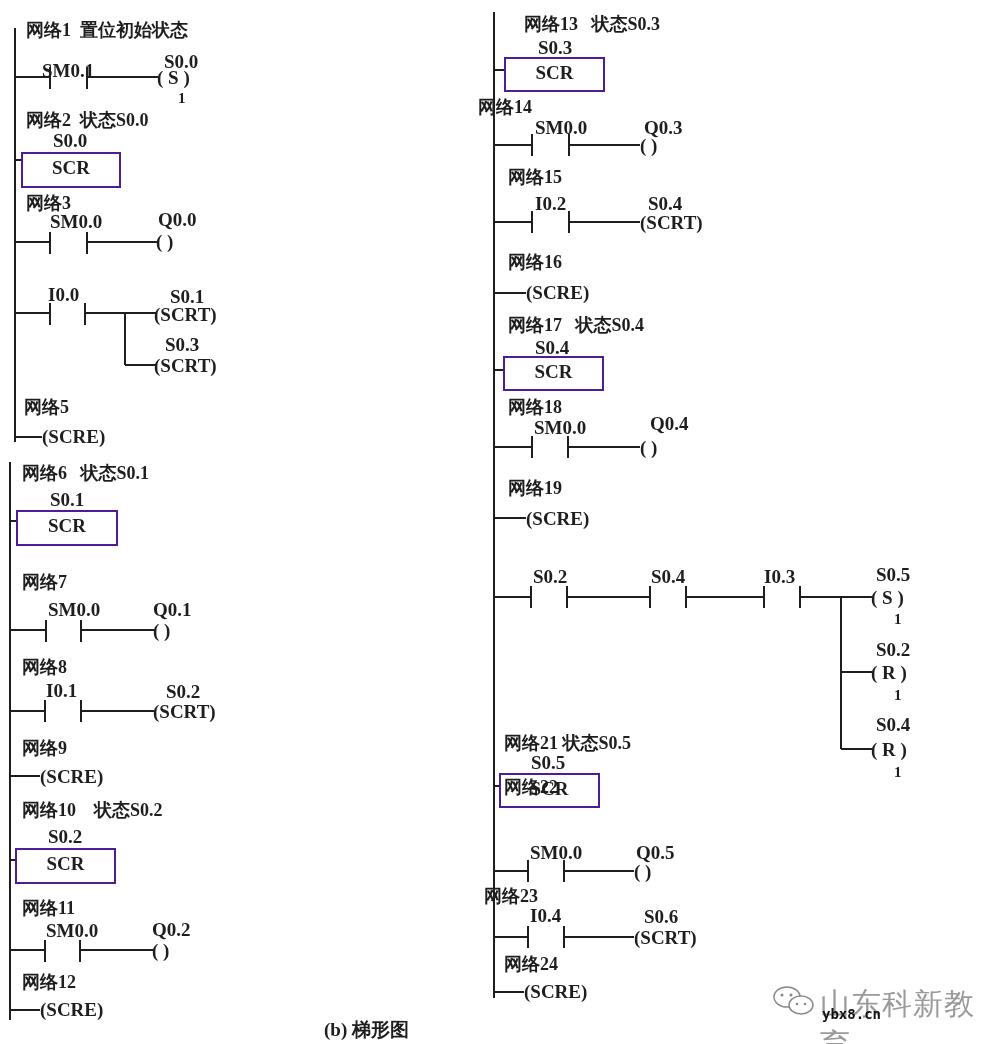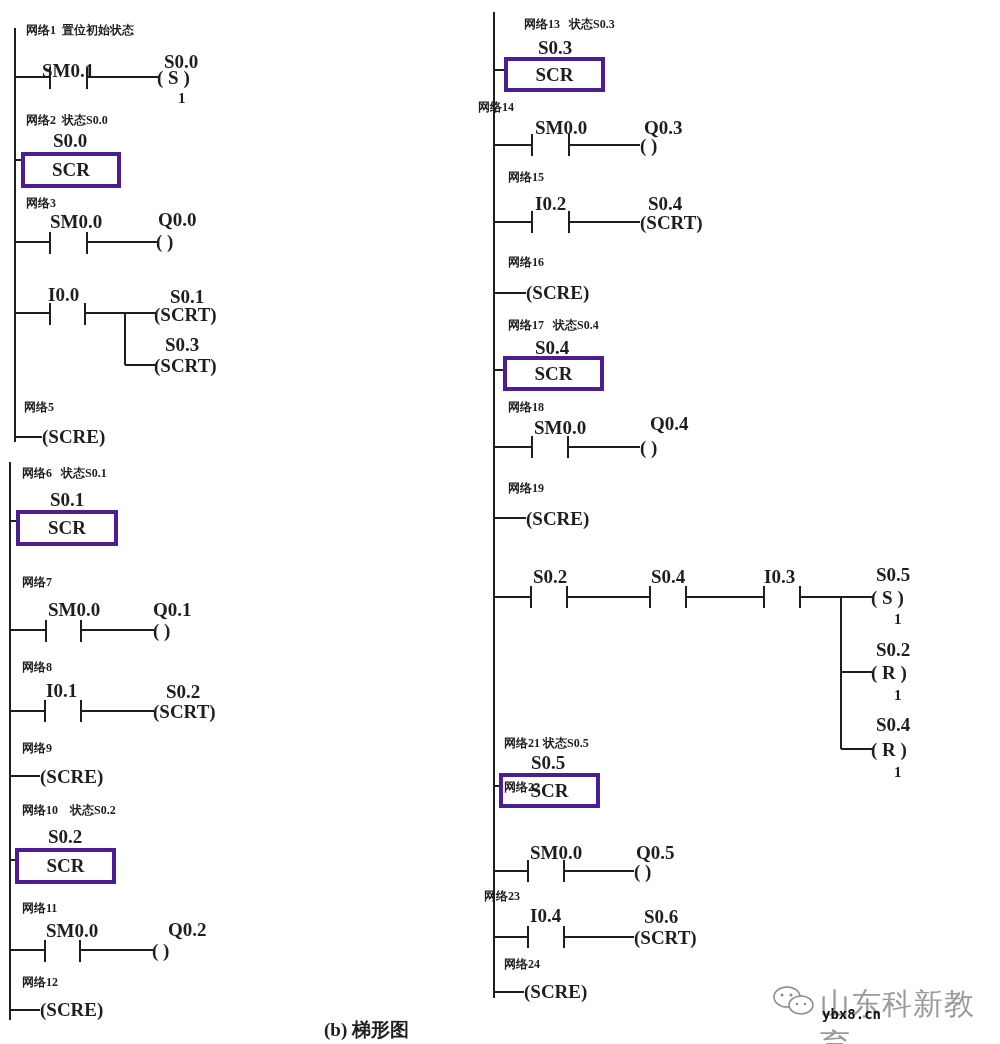--- a/index.html
+++ b/index.html
@@ -1,23 +1,23 @@
 <!DOCTYPE html>
 <html><head>
 <meta charset="utf-8">
 <style>
   html, body { margin:0; padding:0; background:#ffffff; }
   body { width:1000px; height:1044px; position:relative; overflow:hidden;
          font-family: "Liberation Serif", "DejaVu Serif", serif; color:#1a1a1a; }
   #canvas { position:absolute; left:0; top:0; width:1000px; height:1044px; }
   .txt { position:absolute; white-space:nowrap; font-size:19px; line-height:20px; font-weight:bold; color:#1e1e1e; }
-  .net { font-size:12px; }
+  .net { font-size:18px; }
   .addr { font-size:19px; }
   .coil { font-size:19px; }
-  .scrbox { position:absolute; border:4px solid #4c1d95; box-sizing:border-box; text-align:center;
+  .scrbox { position:absolute; border:2px solid #4c1d95; box-sizing:border-box; text-align:center;
             font-weight:bold; font-size:19px; line-height:20px; padding-top:4px; color:#1e1e1e; }
   .caption { font-size:19px; font-weight:bold; }
   .wm { position:absolute; font-family:"DejaVu Sans", sans-serif; }
   .wm-cn { font-size:30px; color:#9a9a9a; letter-spacing:1px; font-weight:normal; }
   .wm-url { font-family:"DejaVu Sans Mono", monospace; font-size:14px; color:#111; font-weight:bold; }
 </style>
 </head>
 <body>
 
 <div id="canvas">
@@ -166,21 +166,21 @@
 
   <div class="txt net" style="left:22px;top:738px">网络9</div>
   <div class="txt coil" style="left:40px;top:767px">(SCRE)</div>
 
   <div class="txt net" style="left:22px;top:800px"><span>网络10</span>&nbsp;&nbsp;&nbsp; <span>状态S0.2</span></div>
   <div class="txt addr" style="left:48px;top:827px">S0.2</div>
   <div class="scrbox" style="left:15px;top:848px;width:101px;height:36px">SCR</div>
 
   <div class="txt net" style="left:22px;top:898px">网络11</div>
   <div class="txt addr" style="left:46px;top:921px">SM0.0</div>
-  <div class="txt addr" style="left:168px;top:920px">Q0.2</div>
+  <div class="txt addr" style="left:152px;top:920px">Q0.2</div>
   <div class="txt coil" style="left:152px;top:941px">(      )</div>
 
   <div class="txt net" style="left:22px;top:972px">网络12</div>
   <div class="txt coil" style="left:40px;top:1000px">(SCRE)</div>
 
   <div class="txt caption" style="left:324px;top:1020px">(b) 梯形图</div>
 
   <div class="txt net" style="left:524px;top:14px"><span>网络13</span>&nbsp;&nbsp; <span>状态S0.3</span></div>
   <div class="txt addr" style="left:538px;top:38px">S0.3</div>
   <div class="scrbox" style="left:504px;top:57px;width:101px;height:35px">SCR</div>

